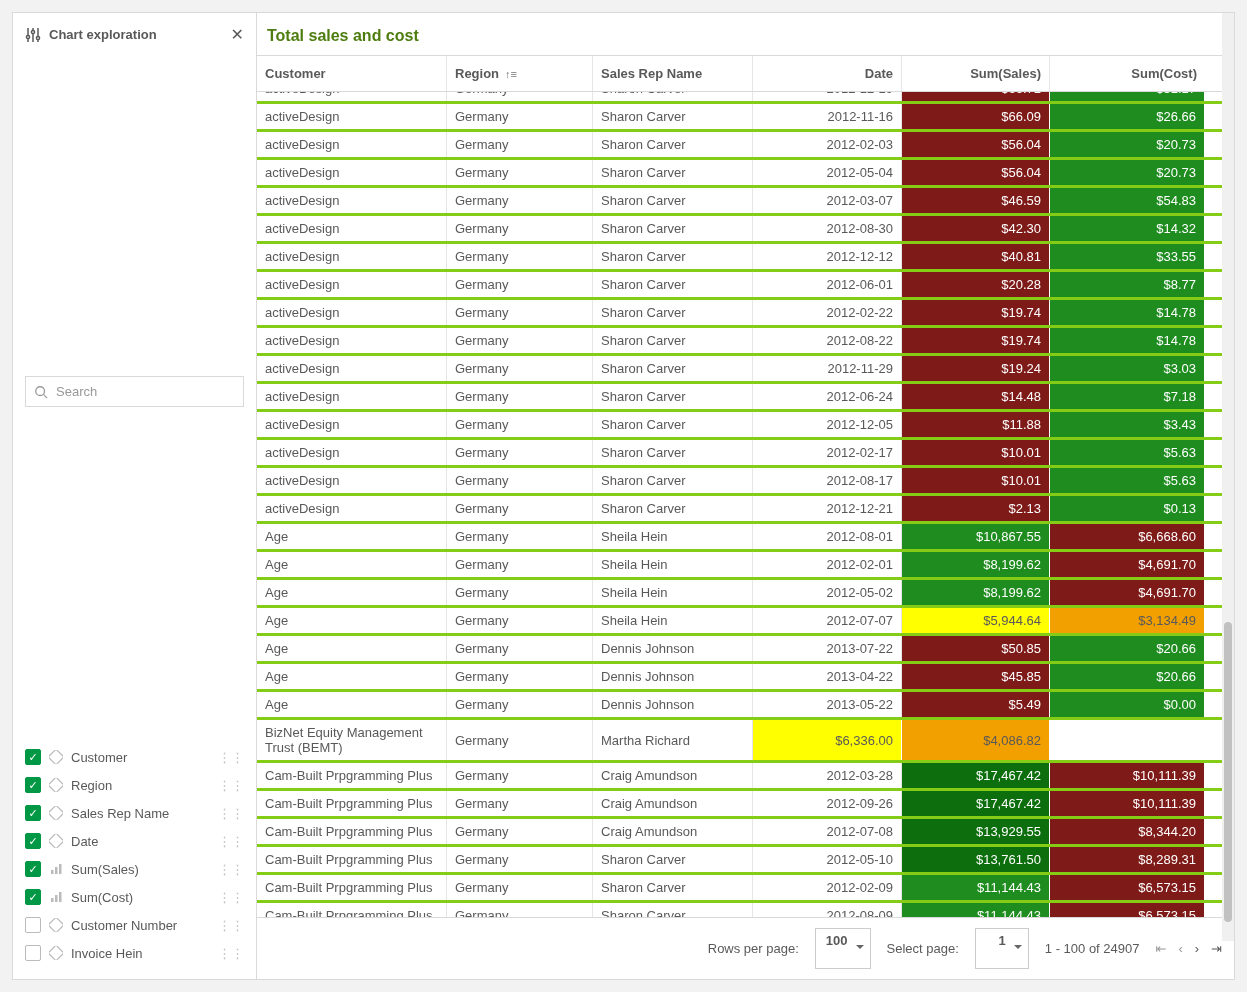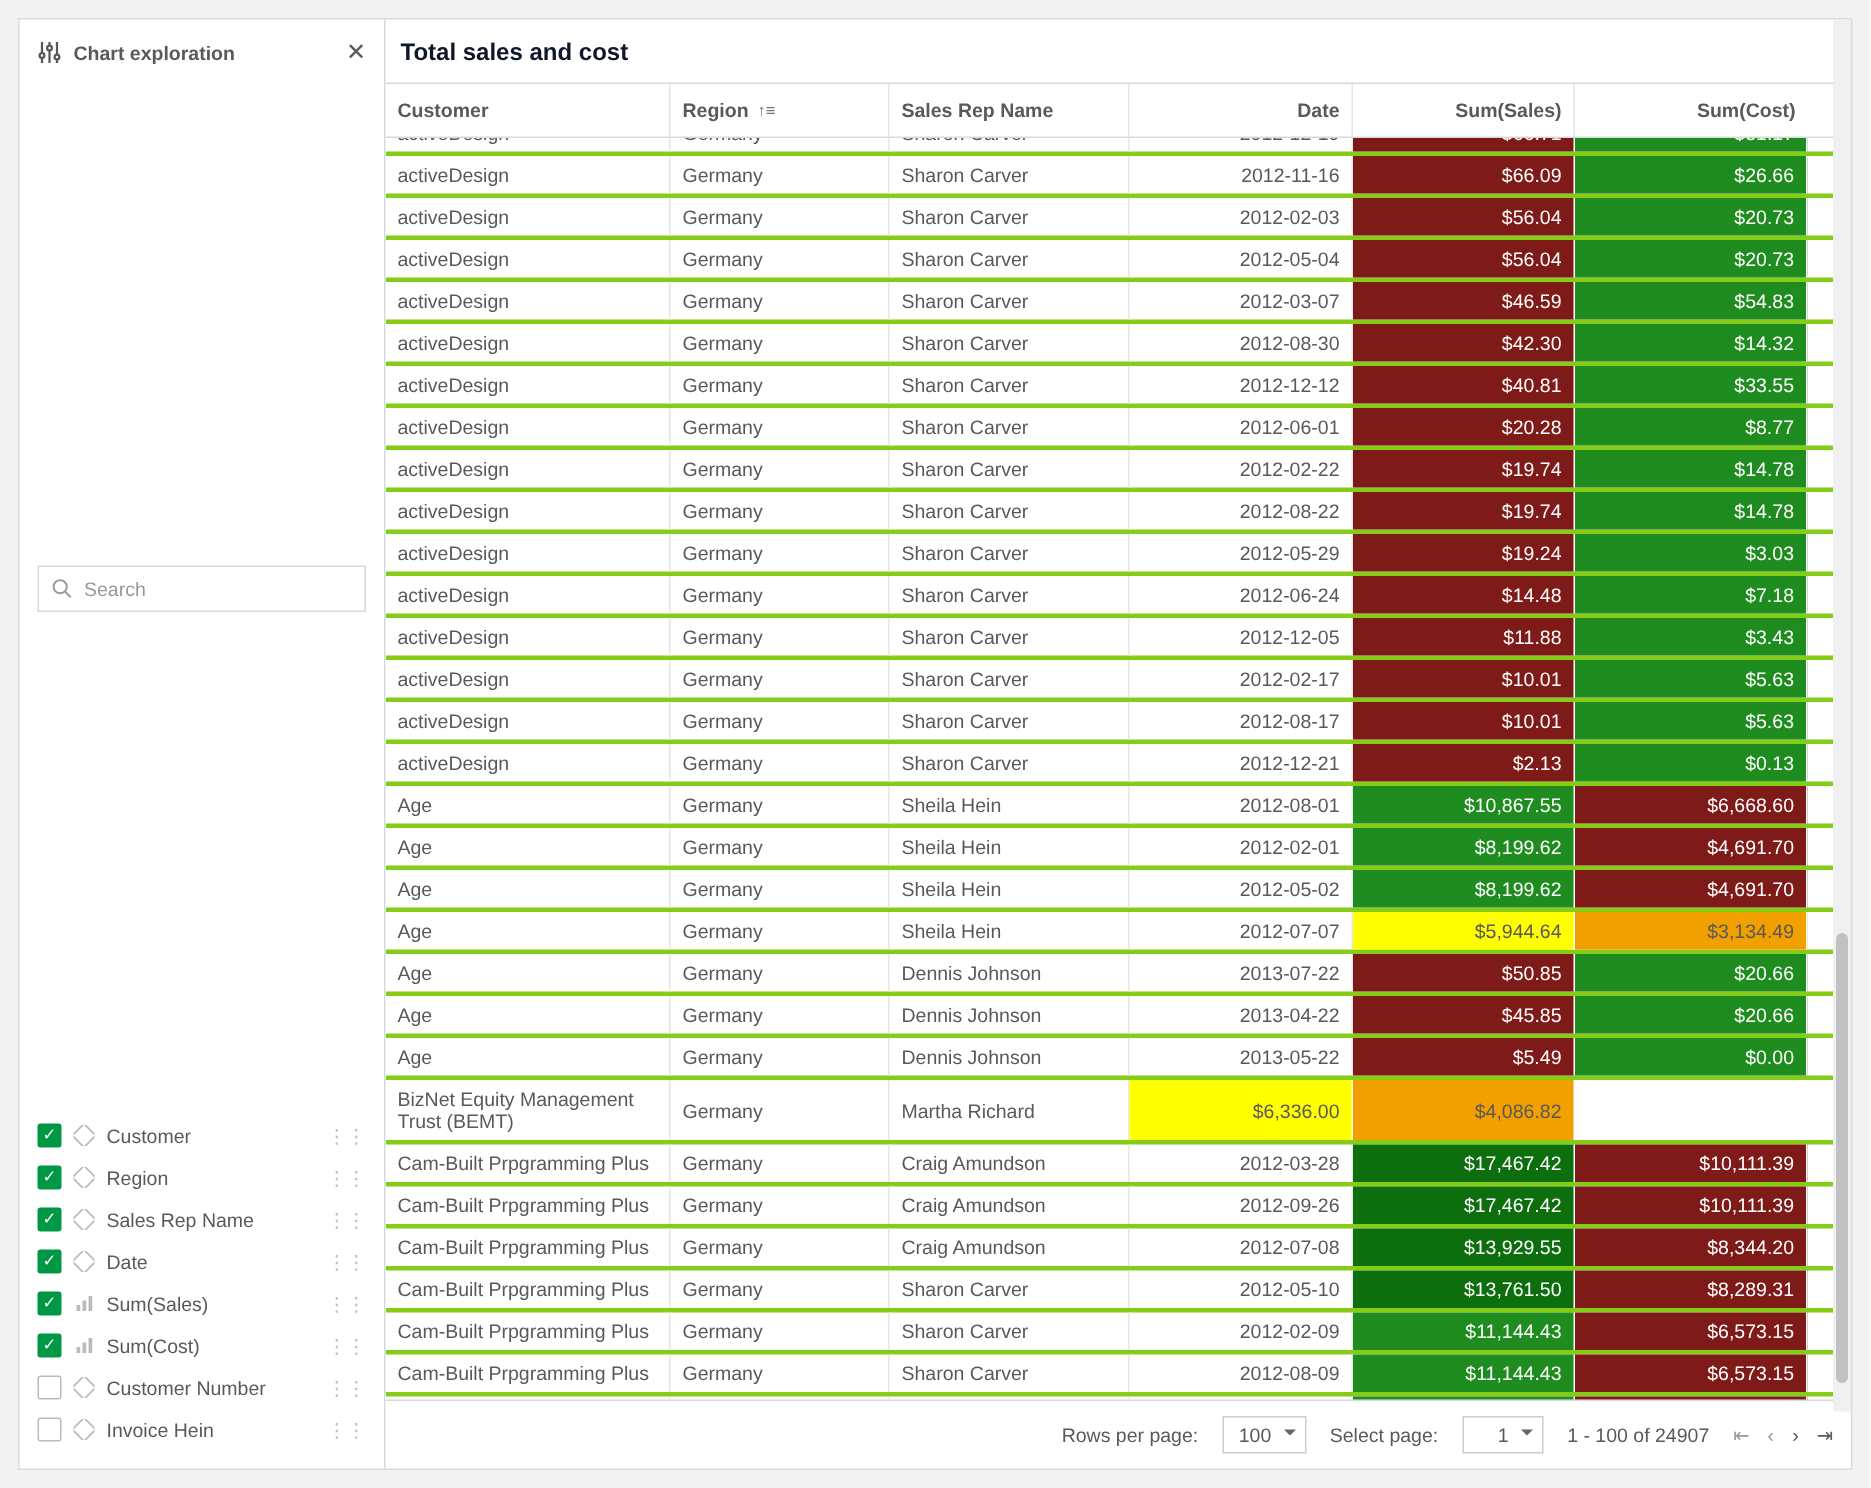--- a/index.html
+++ b/index.html
@@ -96,21 +96,21 @@
   .main {
     flex: 1;
     display: flex;
     flex-direction: column;
     overflow: hidden;
   }
   .title {
     font-size: 16px;
     font-weight: 700;
     padding: 14px 10px 10px 10px;
-    color: #0f172a;
+    color: #4d7c0f;
   }
   .table-header, .totals-row, .data-row {
     display: grid;
     grid-template-columns: 190px 146px 160px 149px 148px 155px;
   }
   .table-header {
     border-top: 1px solid #d9d9d9;
     border-bottom: 1px solid #d9d9d9;
   }
   .th {
@@ -169,24 +169,25 @@
     padding: 10px 12px;
     display: flex;
     align-items: center;
     justify-content: flex-end;
     gap: 16px;
     color: #595959;
     text-align: right;
   }
   .select-mock {
     border: 1px solid #ccc;
-    padding: 4px 22px 4px 10px;
+    padding: 4px 22px 20px 10px;
     position: relative;
     min-width: 54px;
     background: #fff;
+    font-weight: bold;
   }
   .select-mock::after {
     content: "";
     position: absolute;
     right: 6px; top: 50%;
     transform: translateY(-50%);
     border: 4px solid transparent;
     border-top-color: #666;
   }
   .pager-btns { display: flex; gap: 12px; color: #999; }
@@ -437,21 +438,21 @@
             <div class="cell">Germany</div>
             <div class="cell">Sharon Carver</div>
             <div class="cell right">2012-08-22</div>
             <div class="cell right hot hc-darkred">$19.74</div>
             <div class="cell right hot hc-green">$14.78</div>
           </div>
           <div class="data-row">
             <div class="cell">activeDesign</div>
             <div class="cell">Germany</div>
             <div class="cell">Sharon Carver</div>
-            <div class="cell right">2012-05-29</div>
+            <div class="cell right">2012-11-29</div>
             <div class="cell right hot hc-darkred">$19.24</div>
             <div class="cell right hot hc-green">$3.03</div>
           </div>
           <div class="data-row">
             <div class="cell">activeDesign</div>
             <div class="cell">Germany</div>
             <div class="cell">Sharon Carver</div>
             <div class="cell right">2012-06-24</div>
             <div class="cell right hot hc-darkred">$14.48</div>
             <div class="cell right hot hc-green">$7.18</div>

